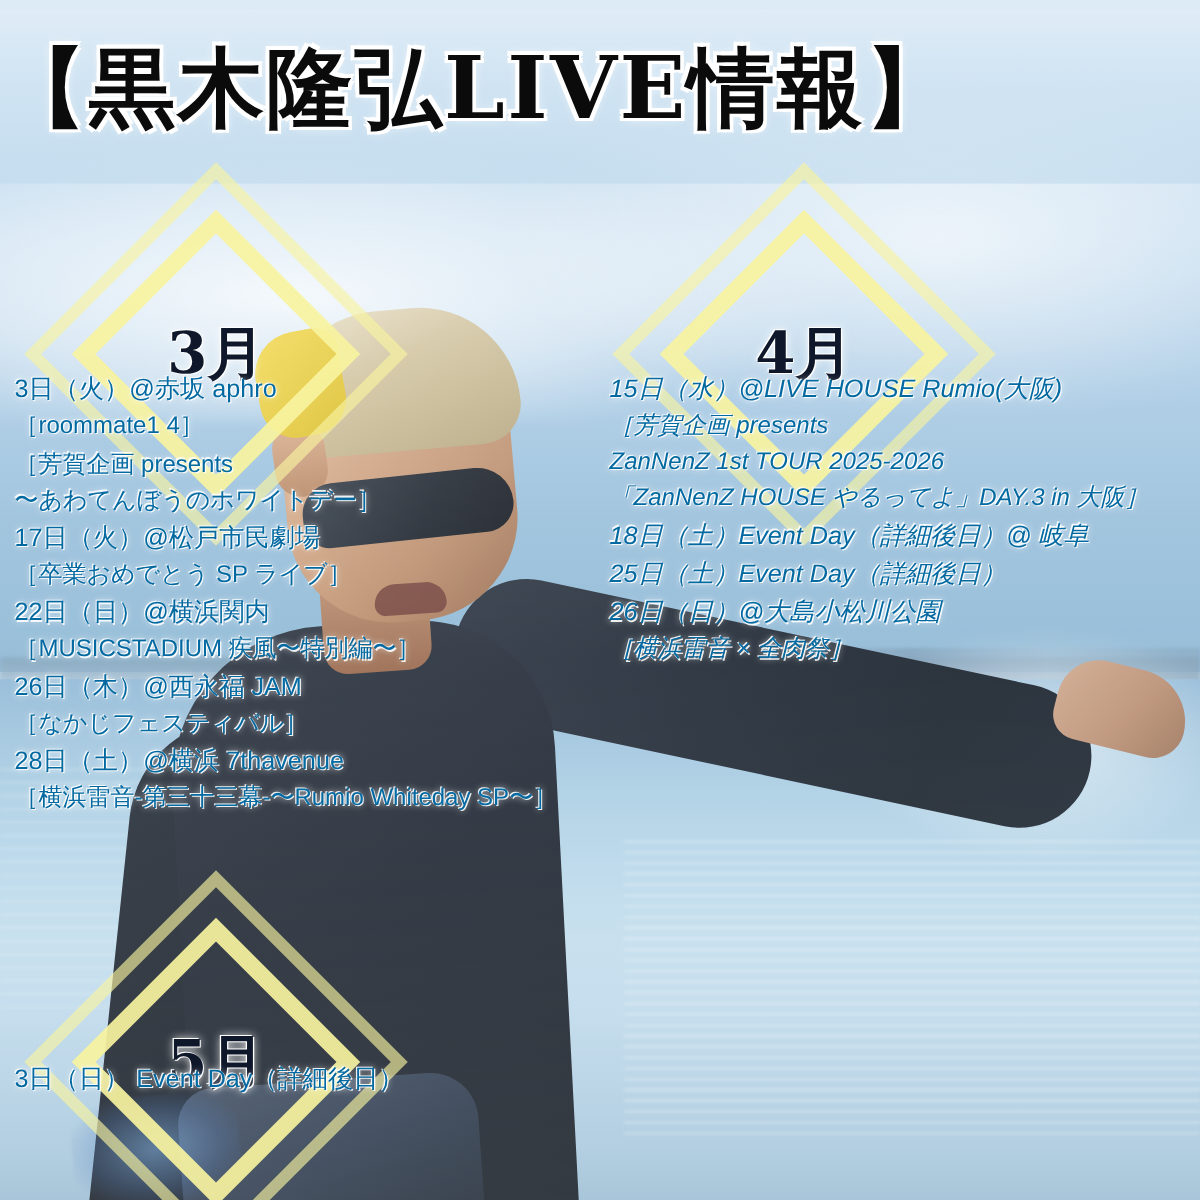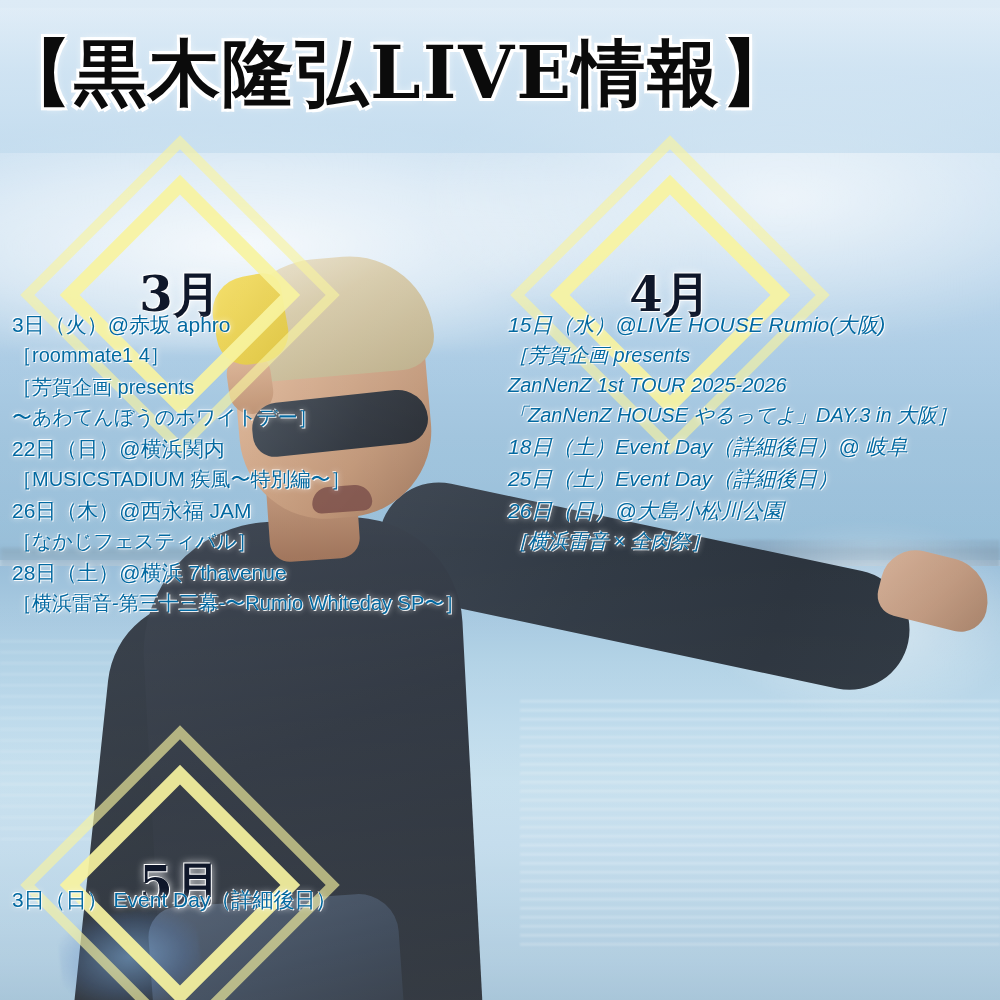--- a/index.html
+++ b/index.html
@@ -372,20 +372,24 @@
   <div class="col" id="col-march">
     <div class="entry">
       <div class="line">3日（火）@赤坂 aphro</div>
       <div class="line sub">［roommate1 4］</div>
     </div>
     <div class="entry">
       <div class="line sub">［芳賀企画 presents</div>
       <div class="line sub">〜あわてんぼうのホワイトデー］</div>
     </div>
     <div class="entry">
+      <div class="line">17日（火）@松戸市民劇場</div>
+      <div class="line sub">［卒業おめでとう SP ライブ］</div>
+    </div>
+    <div class="entry">
       <div class="line">22日（日）@横浜関内</div>
       <div class="line sub">［MUSICSTADIUM 疾風〜特別編〜］</div>
     </div>
     <div class="entry">
       <div class="line">26日（木）@西永福 JAM</div>
       <div class="line sub">［なかじフェスティバル］</div>
     </div>
     <div class="entry">
       <div class="line">28日（土）@横浜 7thavenue</div>
       <div class="line sub">［横浜雷音-第三十三幕-〜Rumio Whiteday SP〜］</div>

